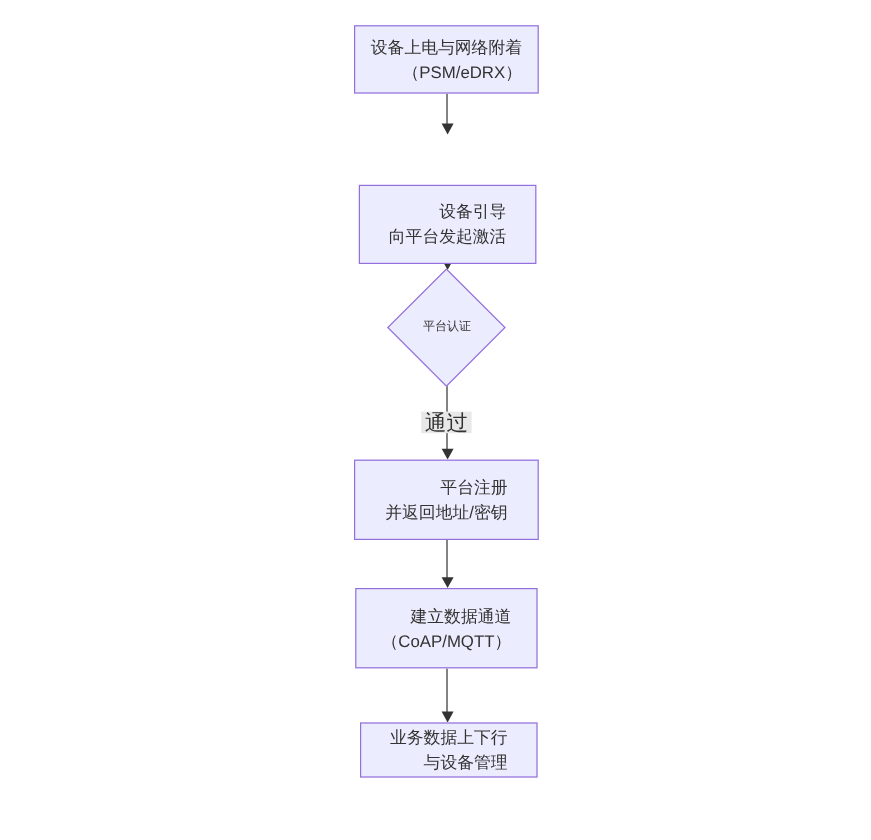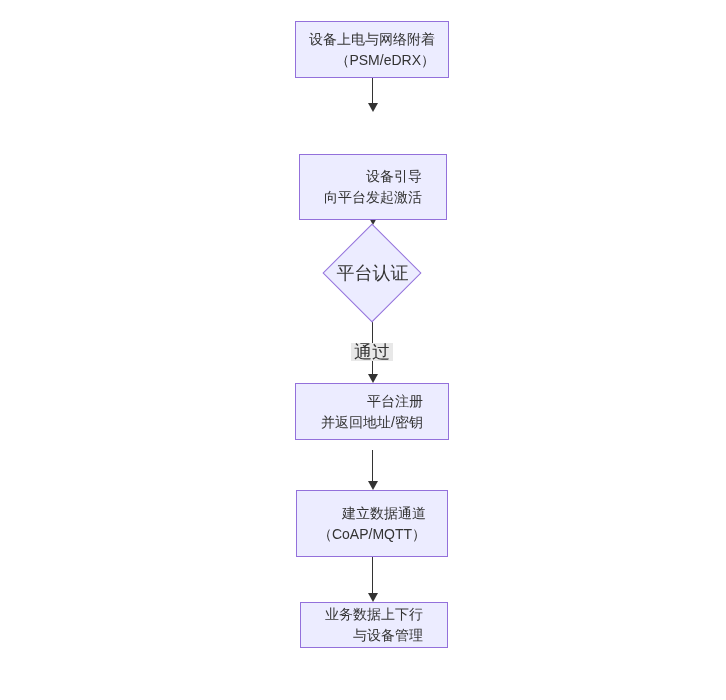--- a/index.html
+++ b/index.html
@@ -54,42 +54,42 @@
     border: 1px solid #9370DB;
     transform: rotate(45deg);
     z-index: 2;
   }
   .diamond-label {
     position: absolute;
     left: 322px;
     top: 263px;
     width: 101px;
     text-align: center;
-    font-size: 18px;
+    font-size: 10px;
     line-height: 20px;
     color: #333333;
     z-index: 3;
     font-family: Liberation Serif, serif;
   }
   .edge-label {
     position: absolute;
     left: 351px;
     top: 343px;
     background: #e8e8e8;
     color: #333333;
     font-size: 18px;
     line-height: 18px;
     padding: 0 3px;
     z-index: 4;
   }
 
   
   .n1 { left: 295px; top: 21px;  width: 154px; height: 57px; }
   .n2 { left: 299px; top: 112px; width: 148px; height: 66px; margin-top: 42px; }
-  .n4 { left: 295px; top: 383px; width: 154px; height: 57px; }
+  .n4 { left: 295px; top: 383px; width: 154px; height: 67px; }
   .n5 { left: 296px; top: 490px; width: 152px; height: 67px; }
   .n6 { left: 300px; top: 602px; width: 148px; height: 46px; }
 
   
   .e1-line { left: 372px; top: 78px;  height: 26px; }
   .e1-head { left: 368px; top: 103px; }
   .e2-line { left: 372px; top: 178px; height: 39px; }
   .e2-head { left: 368px; top: 216px; }
   .e3-line { left: 372px; top: 321px; height: 54px; }
   .e3-head { left: 368px; top: 374px; }

